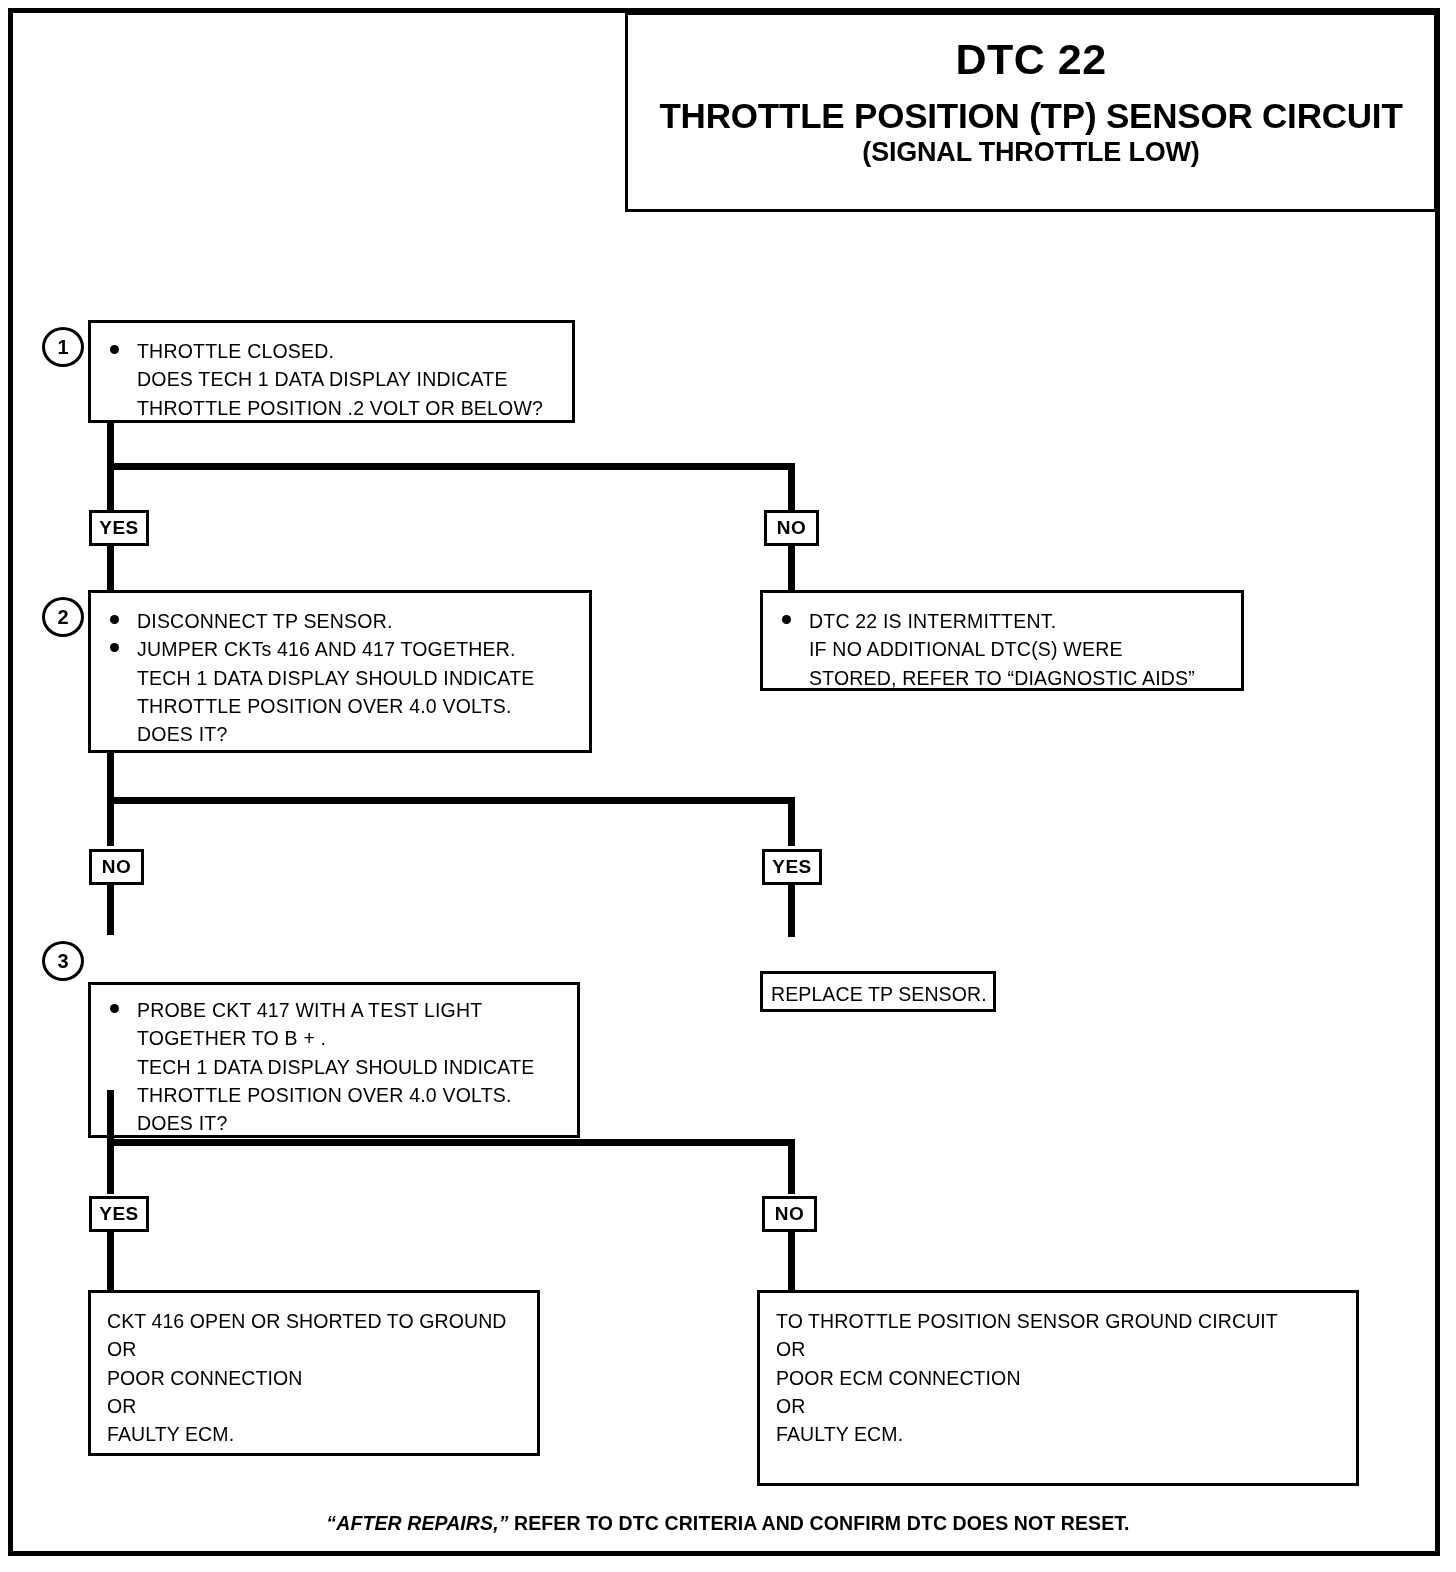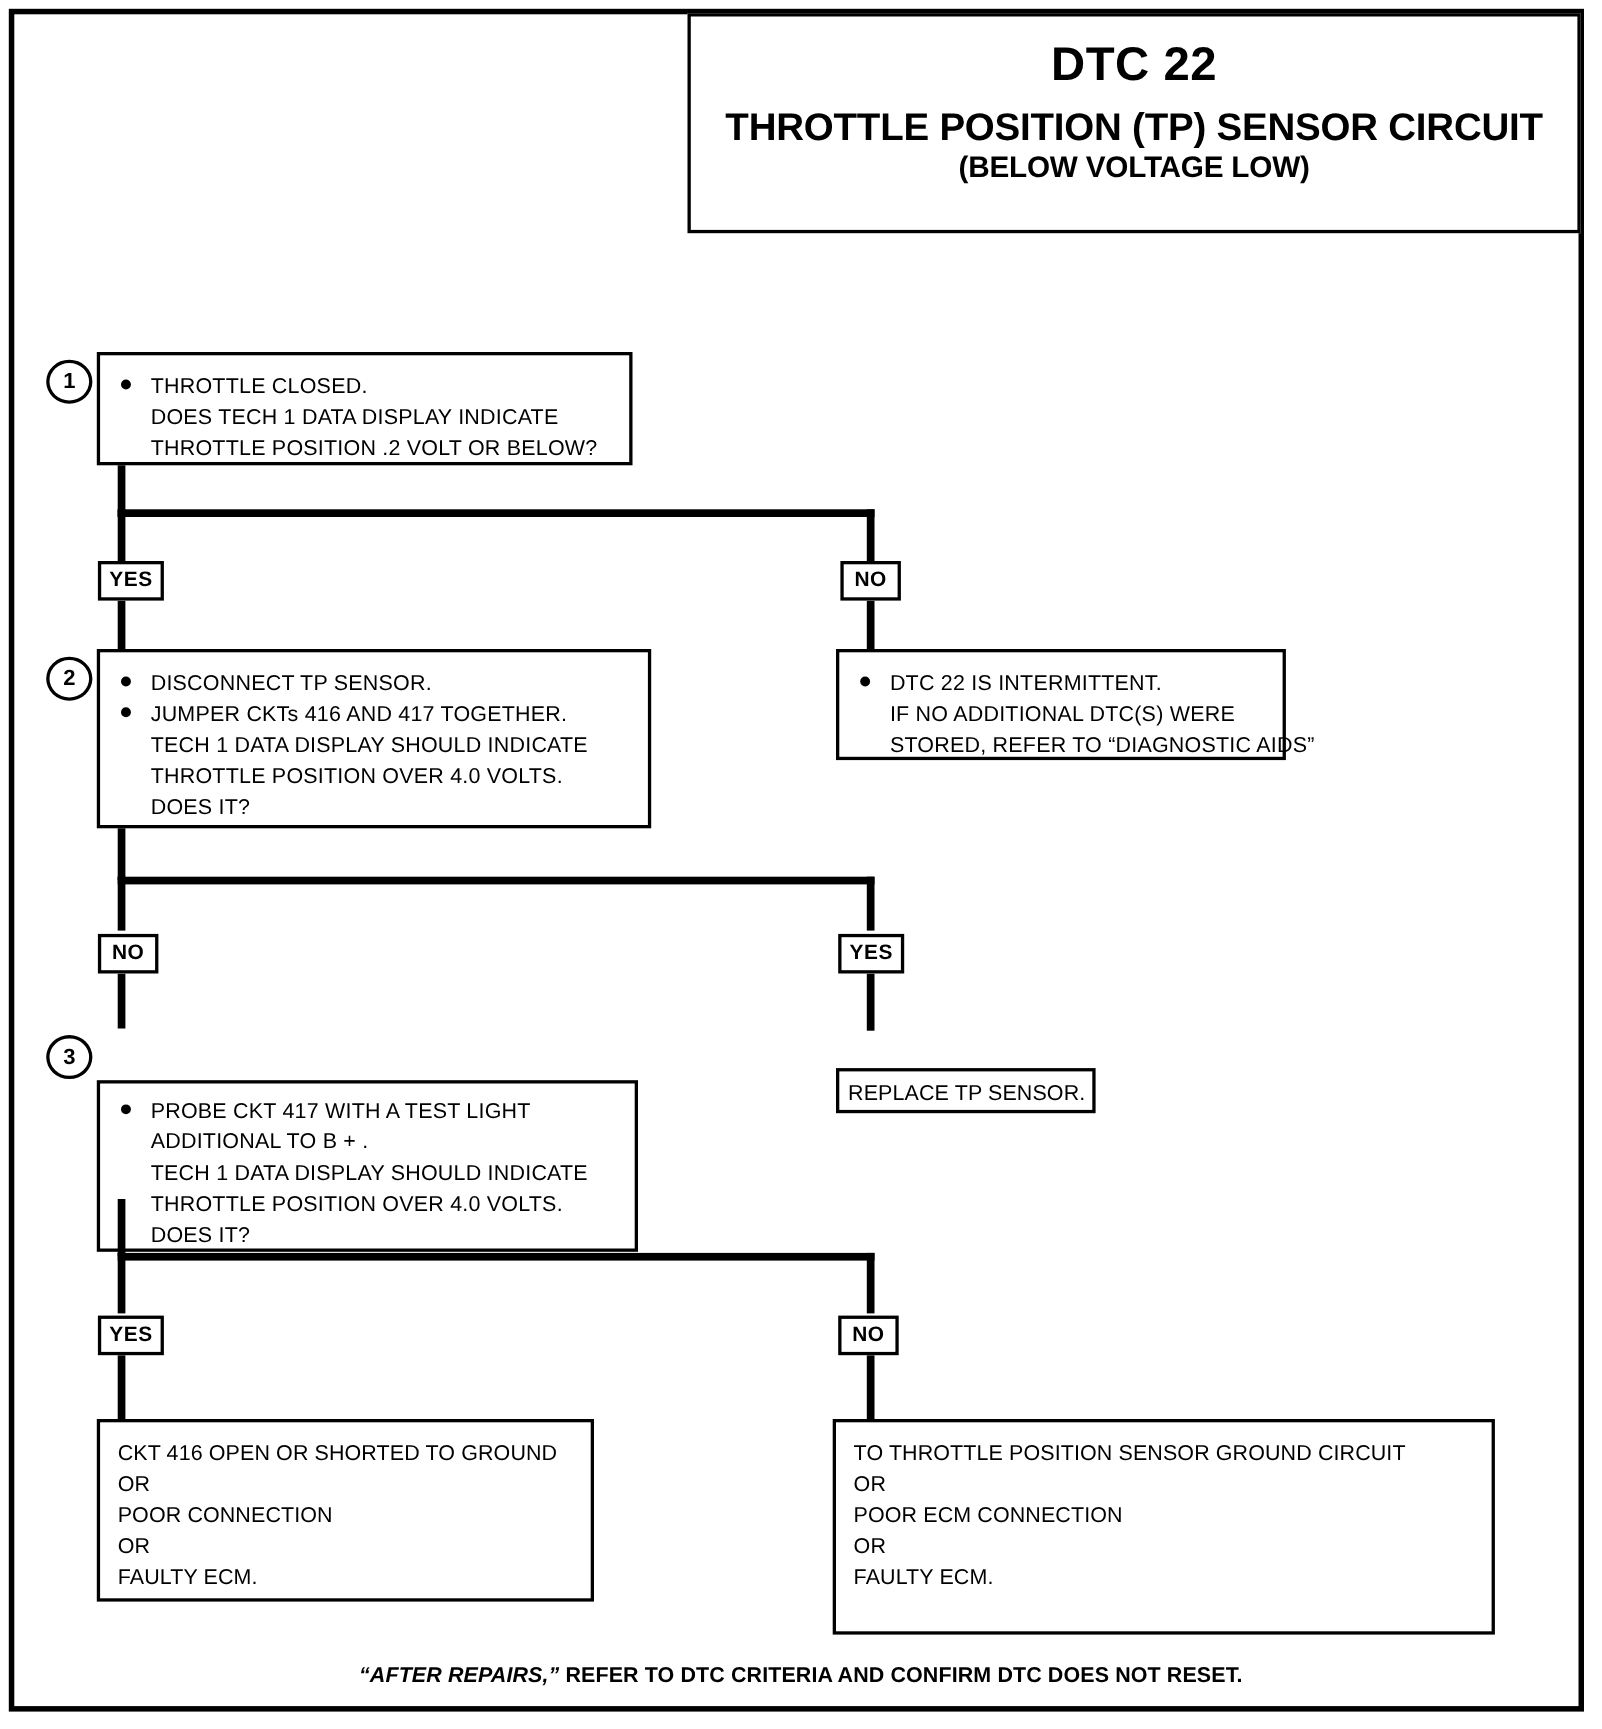--- a/index.html
+++ b/index.html
@@ -164,21 +164,21 @@
 </head>
 <body>
 
 <div id="page">
 
   <div class="outer-frame"></div>
 
   <div class="title-block">
     <div class="title-dtc">DTC 22</div>
     <div class="title-main">THROTTLE POSITION (TP) SENSOR CIRCUIT</div>
-    <div class="title-sub">(BELOW VOLTAGE LOW)</div>
+    <div class="title-sub">(SIGNAL THROTTLE LOW)</div>
   </div>
 
   <div class="step-circle" style="left:42px; top:327px;">1</div>
 
   <div class="abox step-box" style="left:88px; top:320px; width:487px; height:103px;">
     <div class="step-row">
       <div class="bullet-col">
         <span class="bullet"></span>
       </div>
       <div>
@@ -215,21 +215,21 @@
       </div>
       <div>
         <div class="line-text">JUMPER CKTs 416 AND 417 TOGETHER.</div>
         <div class="line-text">TECH 1 DATA DISPLAY SHOULD INDICATE</div>
         <div class="line-text">THROTTLE POSITION OVER 4.0 VOLTS.</div>
         <div class="line-text">DOES IT?</div>
       </div>
     </div>
   </div>
 
-  <div class="abox step-box" style="left:760px; top:590px; width:409px; height:101px;">
+  <div class="abox step-box" style="left:760px; top:590px; width:484px; height:101px;">
     <div class="step-row">
       <div class="bullet-col">
         <span class="bullet"></span>
       </div>
       <div>
         <div class="line-text">DTC 22 IS INTERMITTENT.</div>
         <div class="line-text">IF NO ADDITIONAL DTC(S) WERE</div>
         <div class="line-text">STORED, REFER  TO “DIAGNOSTIC AIDS”</div>
       </div>
     </div>
@@ -252,21 +252,21 @@
 
   <div class="step-circle" style="left:42px; top:941px;">3</div>
 
   <div class="abox step-box" style="left:88px; top:982px; width:492px; height:156px; padding-top:11px;">
     <div class="step-row">
       <div class="bullet-col">
         <span class="bullet"></span>
       </div>
       <div>
         <div class="line-text">PROBE CKT 417 WITH A TEST LIGHT</div>
-        <div class="line-text">ADDITIONAL TO B + .</div>
+        <div class="line-text">TOGETHER TO B + .</div>
         <div class="line-text">TECH 1 DATA DISPLAY SHOULD INDICATE</div>
         <div class="line-text">THROTTLE POSITION OVER 4.0 VOLTS.</div>
         <div class="line-text">DOES IT?</div>
       </div>
     </div>
   </div>
 
   <div class="vline" style="left:107px; top:1090px; height:52px;"></div>
   <div class="hline" style="left:107px; top:1139px; width:688px;"></div>
   <div class="vline" style="left:788px; top:1139px; height:55px;"></div>

